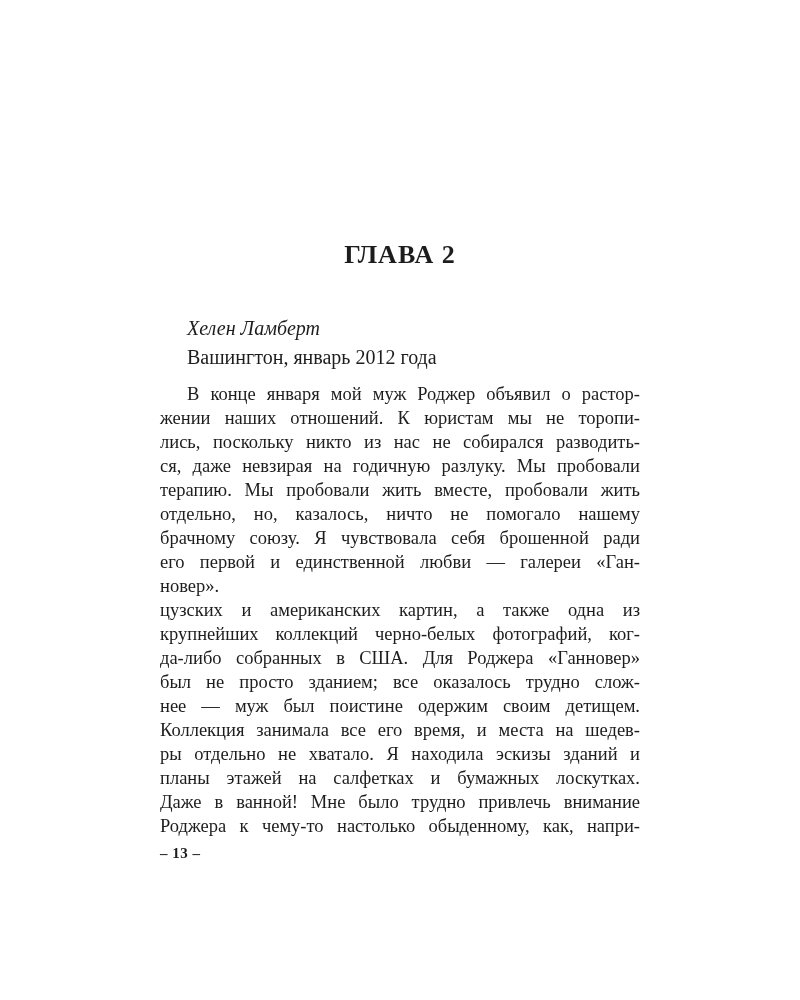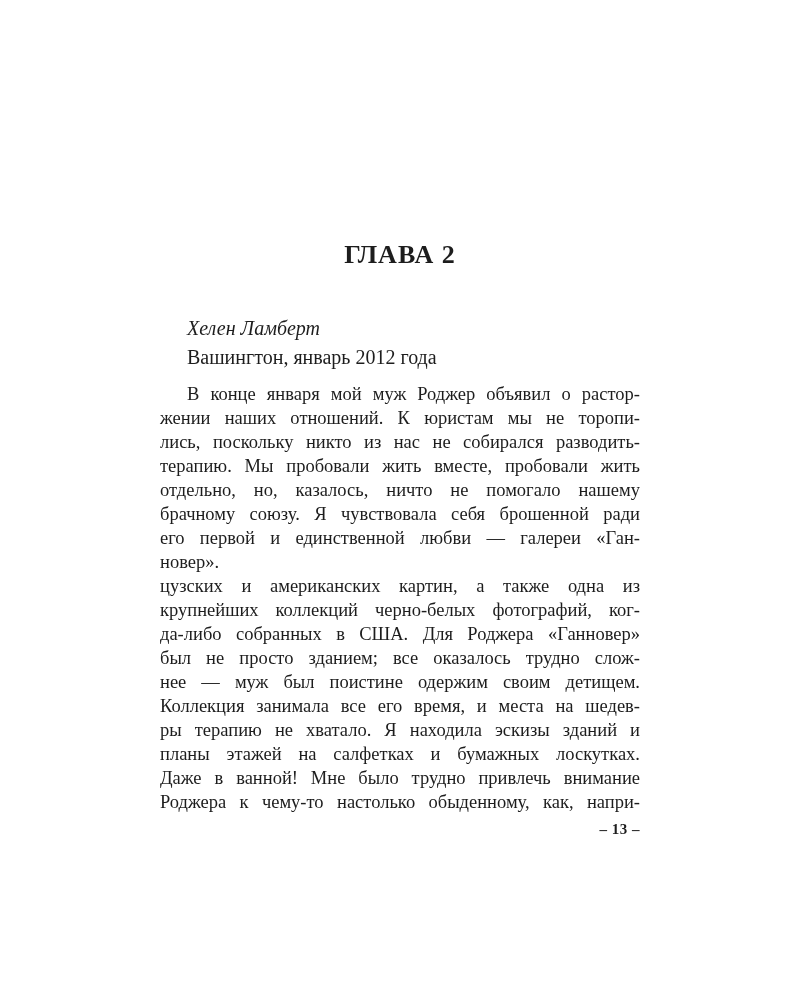--- a/index.html
+++ b/index.html
@@ -37,21 +37,21 @@
   .line {
     line-height: 24px;
     text-align: justify;
     text-align-last: justify;
     white-space: normal;
   }
   .line.first { text-indent: 27px; }
   .line.no-just { text-align-last: left; }
   .page-number {
     margin-top: 7px;
-    text-align: right;
+    text-align: left;
     font-size: 15px;
     font-weight: 600;
     letter-spacing: 0.5px;
   }
 </style>
 </head>
 <body>
 
 <div class="page">
   <h1 class="chapter-title">ГЛАВА 2</h1>
@@ -59,34 +59,35 @@
   <div class="epigraph">
     <div class="author">Хелен Ламберт</div>
     <div class="dateline">Вашингтон, январь 2012 года</div>
   </div>
 
   <div class="body-text" id="body-text">
       <div class="para">
         <div class="line first">В конце января мой муж Роджер объявил о растор-</div>
         <div class="line">жении наших отношений. К юристам мы не торопи-</div>
         <div class="line">лись, поскольку никто из нас не собирался разводить-</div>
+        <div class="line">ся, даже невзирая на годичную разлуку. Мы пробовали</div>
         <div class="line">терапию. Мы пробовали жить вместе, пробовали жить</div>
         <div class="line">отдельно, но, казалось, ничто не помогало нашему</div>
         <div class="line">брачному союзу. Я чувствовала себя брошенной ради</div>
         <div class="line">его первой и единственной любви — галереи «Ган-</div>
         <div class="line no-just">новер».</div>
       </div>
       <div class="para">
         <div class="line">цузских и американских картин, а также одна из</div>
         <div class="line">крупнейших коллекций черно-белых фотографий, ког-</div>
         <div class="line">да-либо собранных в США. Для Роджера «Ганновер»</div>
         <div class="line">был не просто зданием; все оказалось трудно слож-</div>
         <div class="line">нее — муж был поистине одержим своим детищем.</div>
         <div class="line">Коллекция занимала все его время, и места на шедев-</div>
-        <div class="line">ры терапию не хватало. Я находила эскизы зданий и</div>
+        <div class="line">ры отдельно не хватало. Я находила эскизы зданий и</div>
         <div class="line">планы этажей на салфетках и бумажных лоскутках.</div>
         <div class="line">Даже в ванной! Мне было трудно привлечь внимание</div>
         <div class="line">Роджера к чему-то настолько обыденному, как, напри-</div>
       </div>
     </div>
 
   <div class="page-number">– 13 –</div>
 </div>
 
 </body></html>

